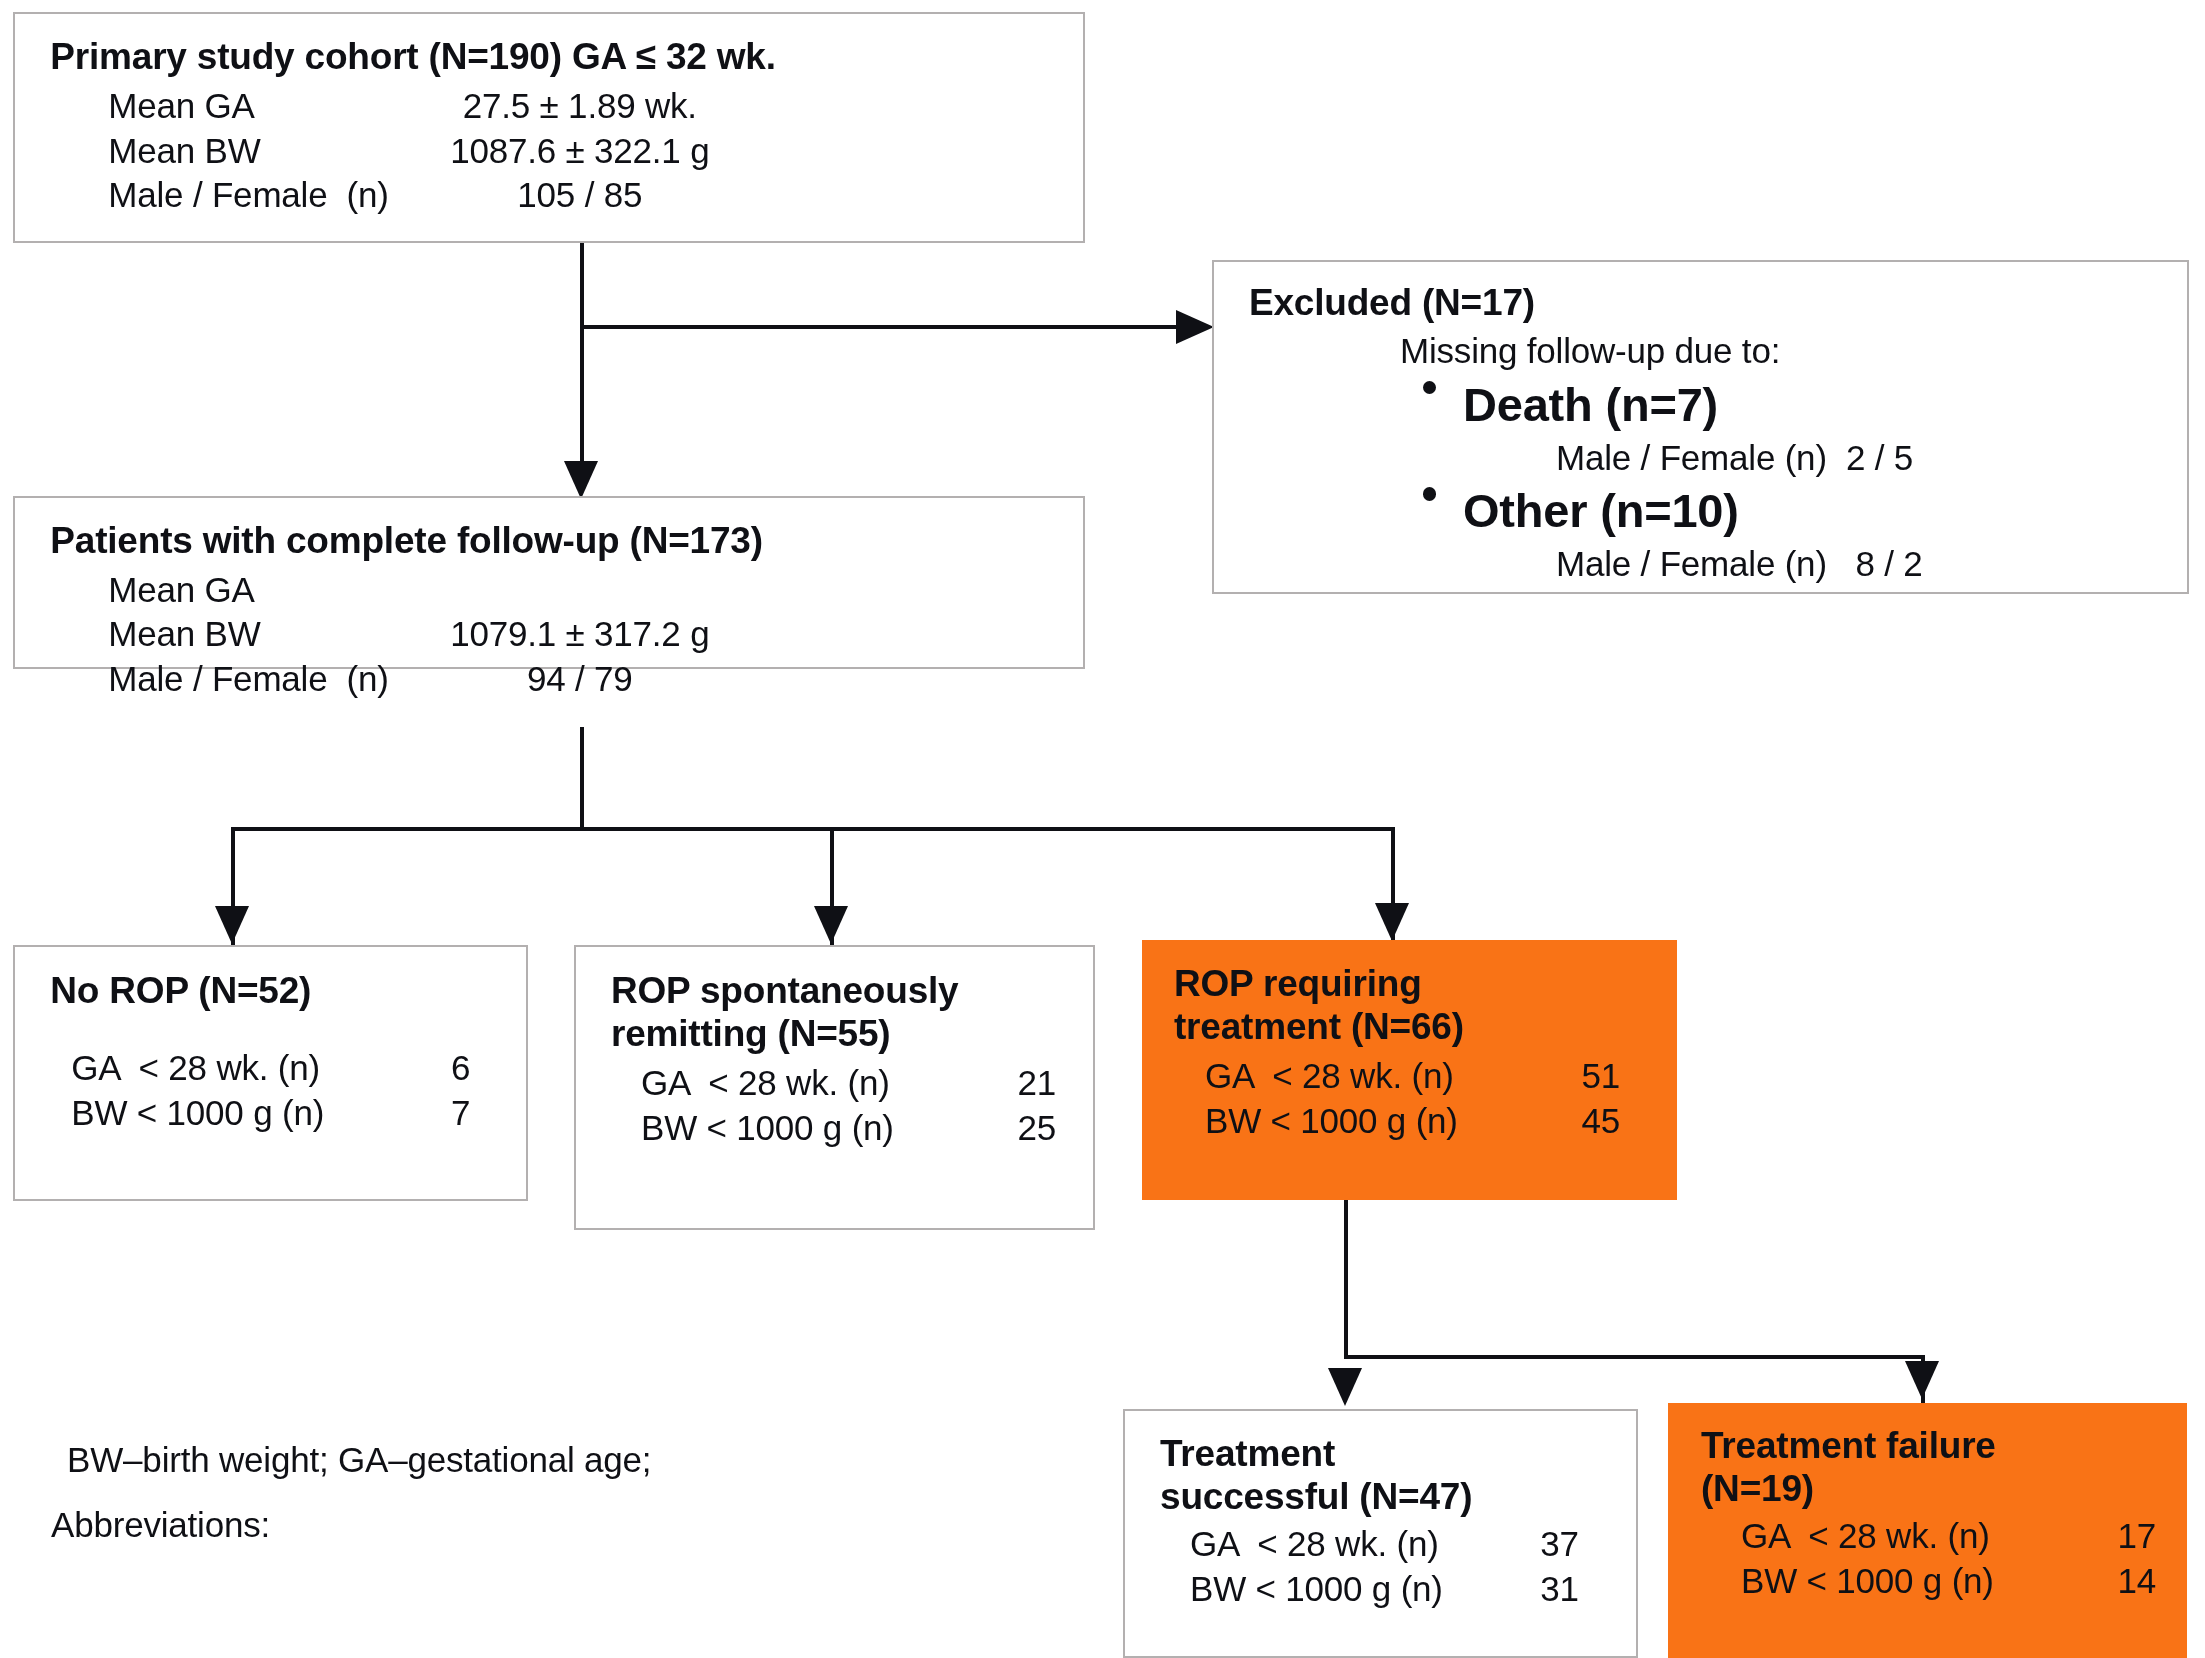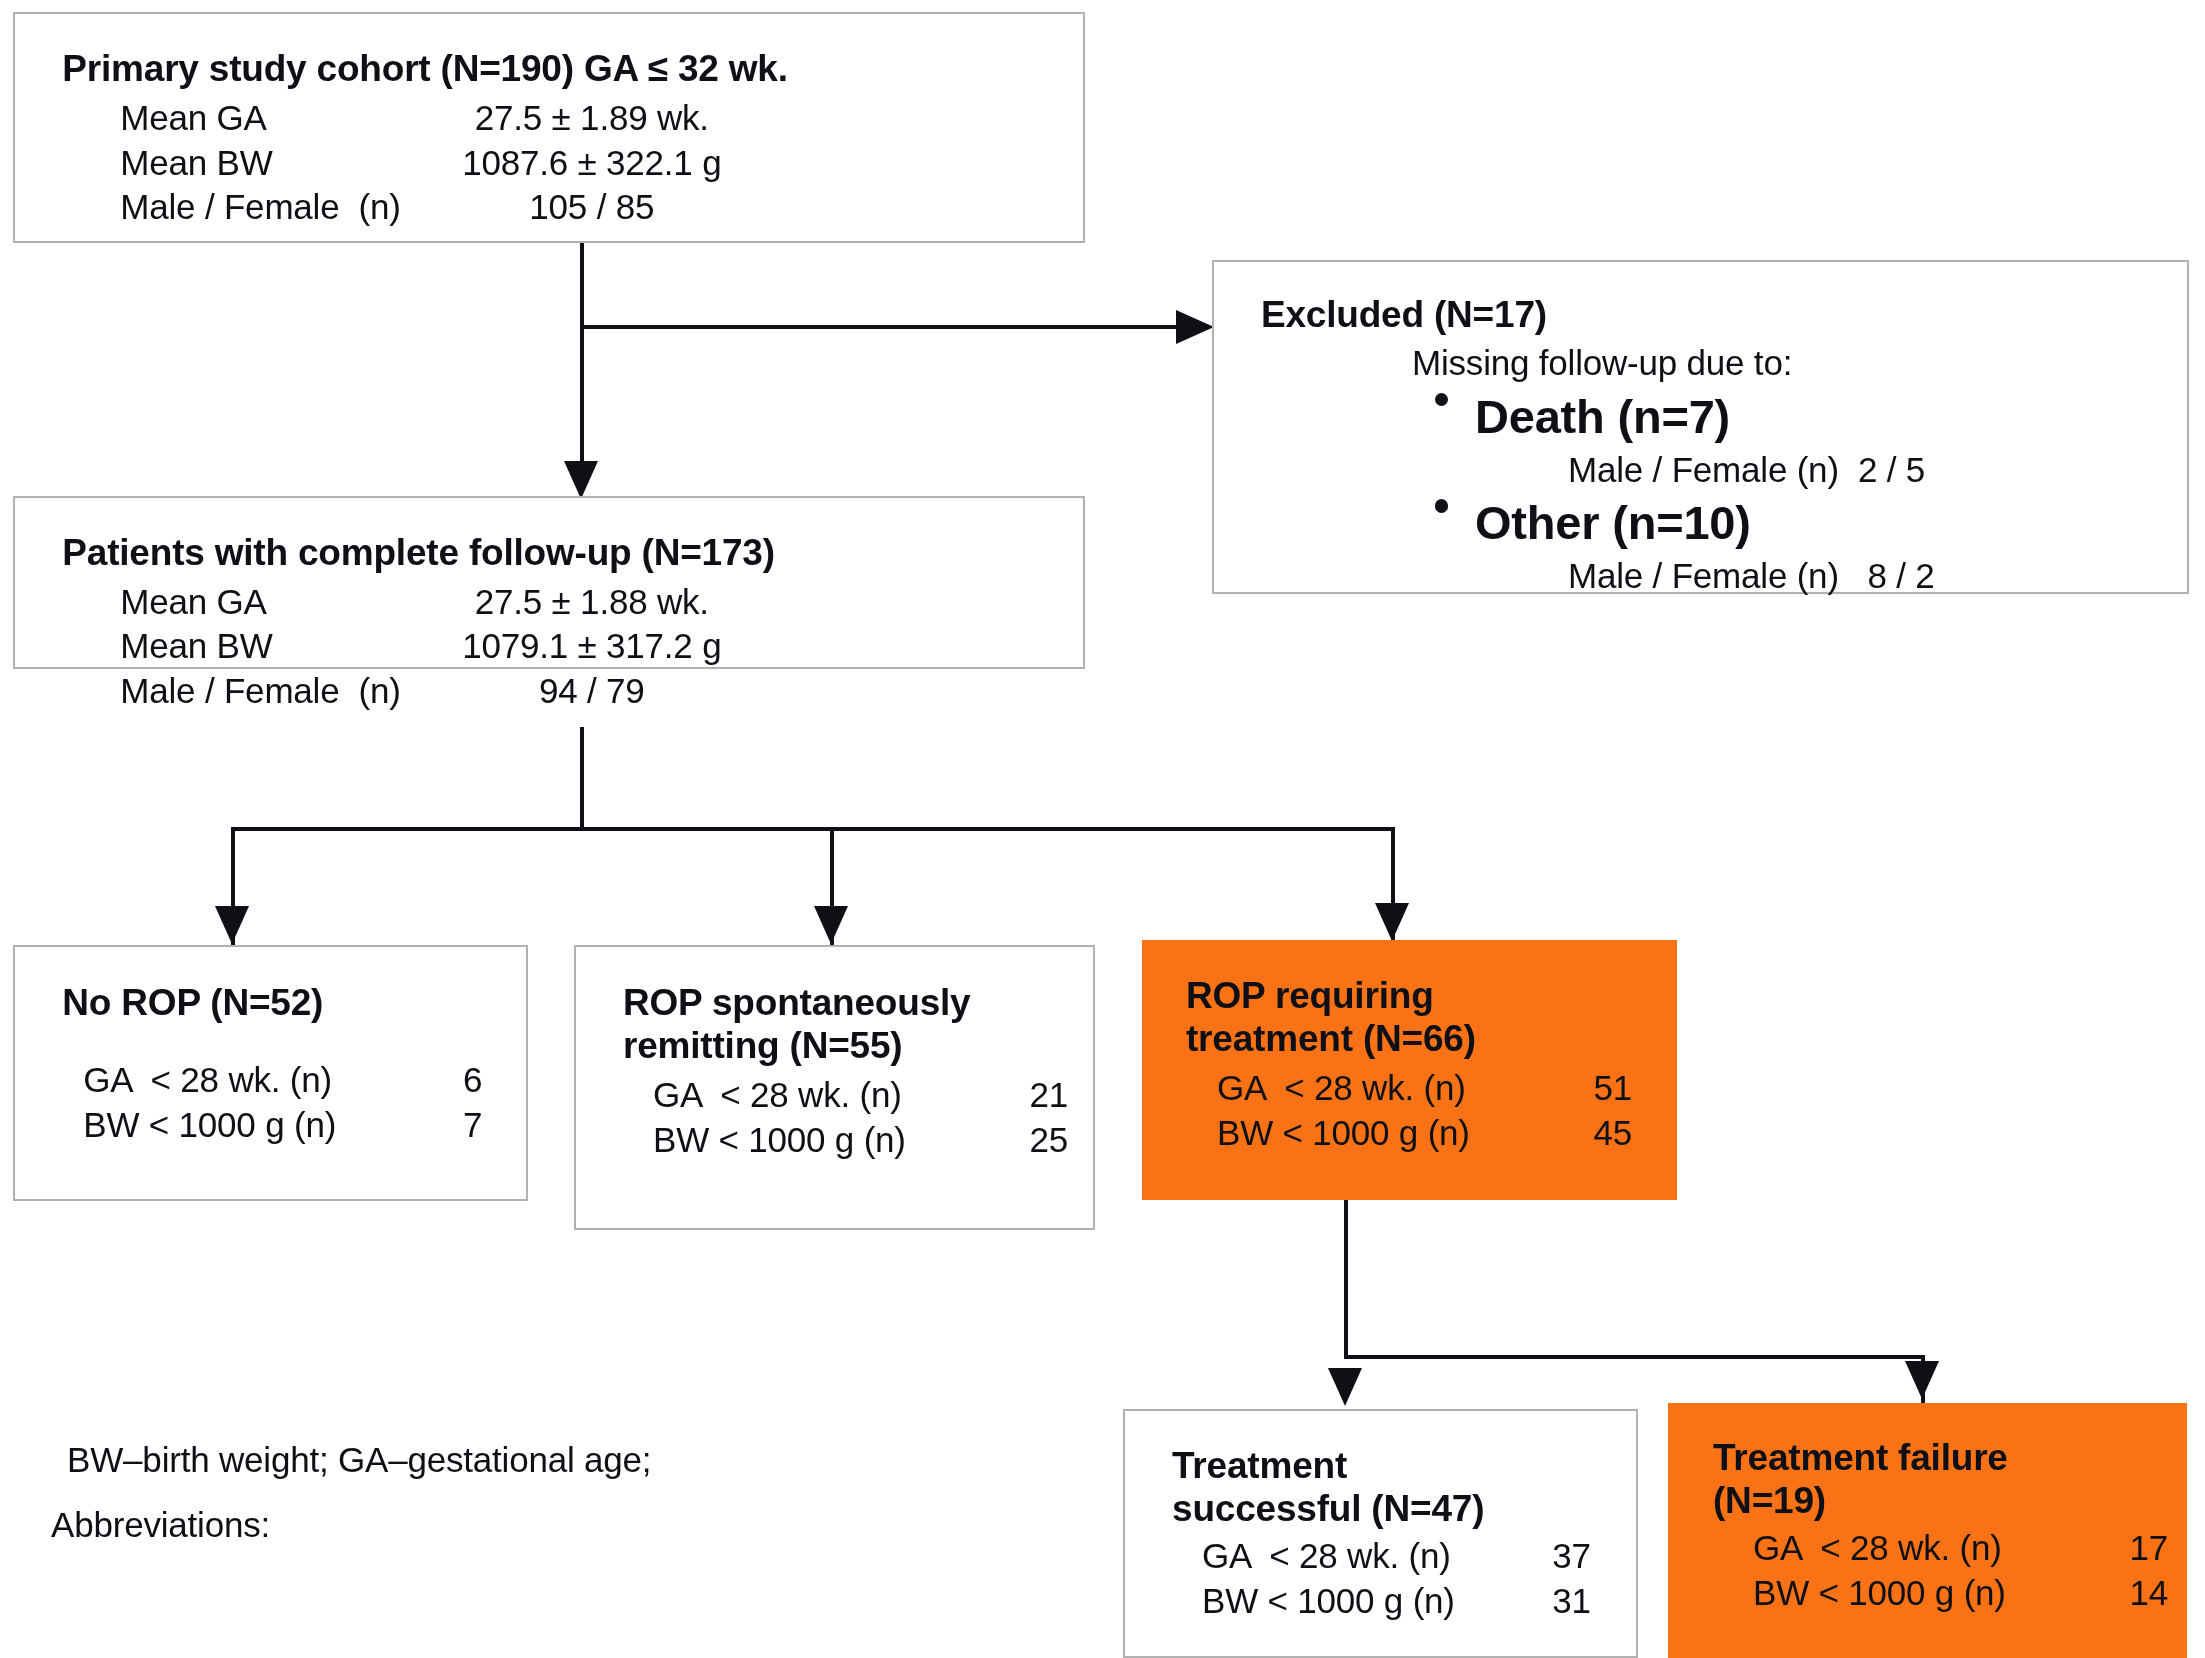--- a/index.html
+++ b/index.html
@@ -16,21 +16,21 @@
     color: #0f1015;
     overflow: hidden;
   }
 
   
   .box {
     position: absolute;
     box-sizing: border-box;
     background: #ffffff;
     border: 2.5px solid #b3b0b0;
-    padding: 12px;
+    padding: 0;
   }
   .box.pink {
     background: #f97316;
     border: none;
   }
 
   .box-title {
     font-weight: bold;
     font-size: 37px;
     line-height: 1.16;
@@ -213,21 +213,20 @@
         <div class="mf">Male / Female (n)   8 / 2</div>
       </li>
     </ul>
   </div>
 
   <div class="box" id="box-followup">
     <div class="box-title">Patients with complete follow-up (N=173)</div>
     <div class="rows">
       <div class="row">
         <span class="lbl">Mean GA</span>
-        <span class="val">27.5 ± 1.88 wk.</span>
       </div>
       <div class="row">
         <span class="lbl">Mean BW</span>
         <span class="val">1079.1 ± 317.2 g</span>
       </div>
       <div class="row">
         <span class="lbl">Male / Female  (n)</span>
         <span class="val">94 / 79</span>
       </div>
     </div>

